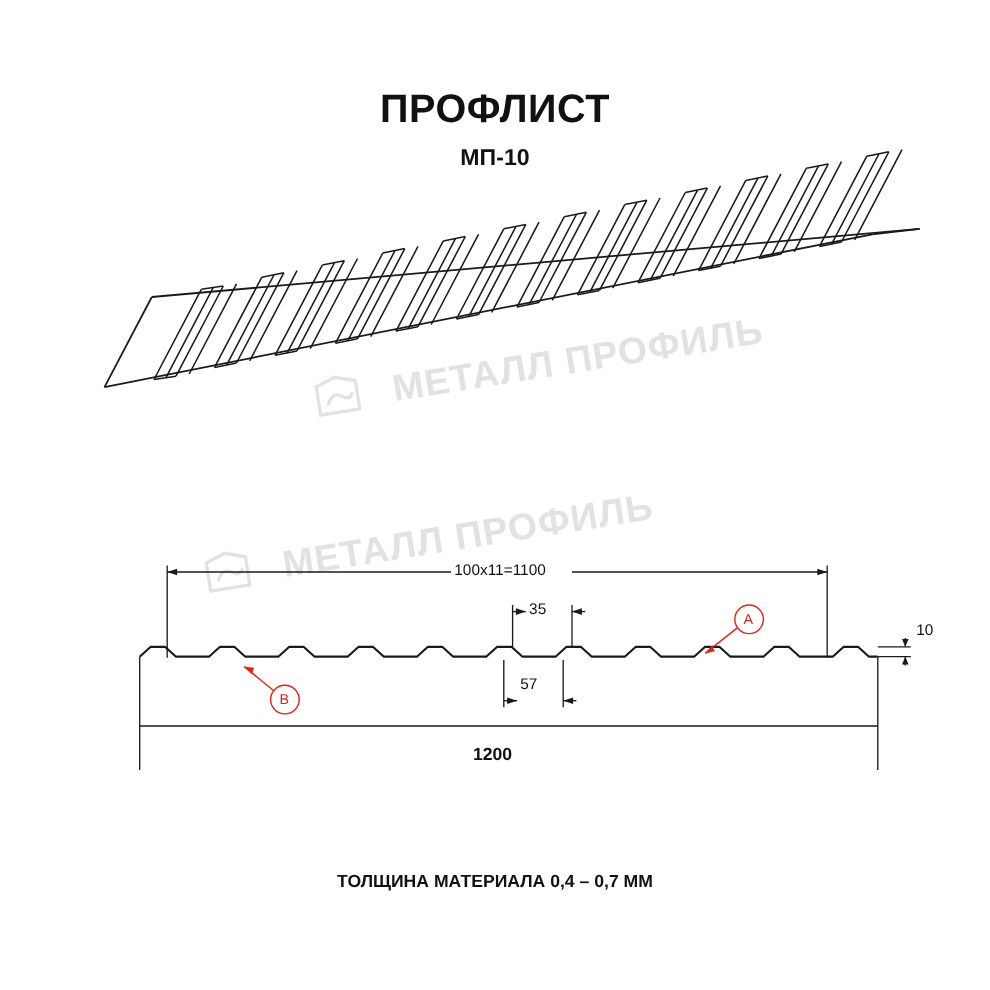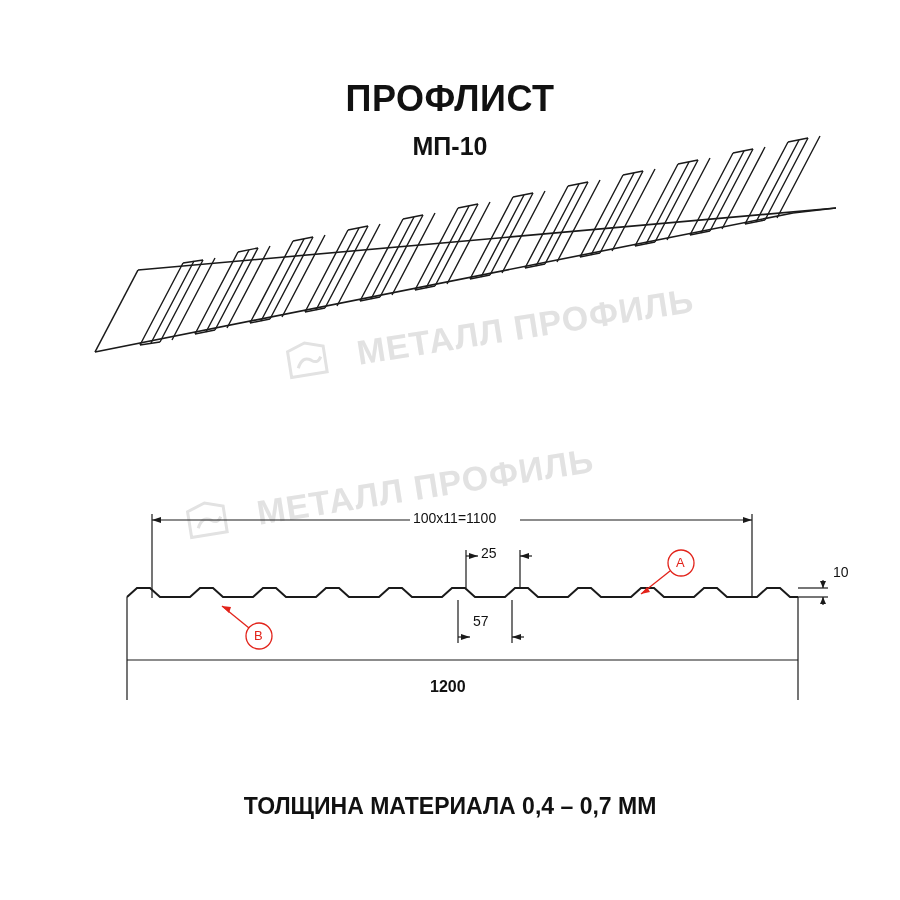--- a/index.html
+++ b/index.html
@@ -29,31 +29,31 @@
     font-weight: bold;
     letter-spacing: 0.5px;
     color: #111;
   }
   .subtitle {
     position: absolute;
     top: 132px;
     left: 0;
     width: 900px;
     text-align: center;
-    font-size: 25px;
+    font-size: 21px;
     font-weight: bold;
     color: #111;
   }
   .footer-note {
     position: absolute;
     top: 793px;
     left: 0;
     width: 900px;
     text-align: center;
-    font-size: 23px;
+    font-size: 16px;
     font-weight: bold;
     color: #111;
   }
   svg.canvas {
     position: absolute;
     top: 0;
     left: 0;
     width: 900px;
     height: 900px;
   }
@@ -221,21 +221,21 @@
       <path d="M641 594 l9 -2 l-3 -5 z" fill="#e2231a" stroke="none"></path>
 
       <circle cx="259" cy="636" r="13"></circle>
       <path d="M249 628 L222 606"></path>
       <path d="M222 606 l9 1 l-2 6 z" fill="#e2231a" stroke="none"></path>
     </g>
   </svg>
 
   <div class="dim-text" style="left:413px; top:510px;">100x11=1100</div>
 
-  <div class="dim-text" style="left:481px; top:545px;">25</div>
+  <div class="dim-text" style="left:481px; top:545px;">35</div>
 
   <div class="dim-text" style="left:473px; top:613px;">57</div>
 
   <div class="dim-text" style="left:833px; top:564px;">10</div>
 
   <div class="dim-text big" style="left:430px; top:678px;">1200</div>
 
   <div class="callout-letter" style="left:676px; top:555px;">A</div>
   <div class="callout-letter" style="left:254px; top:628px;">B</div>
 

